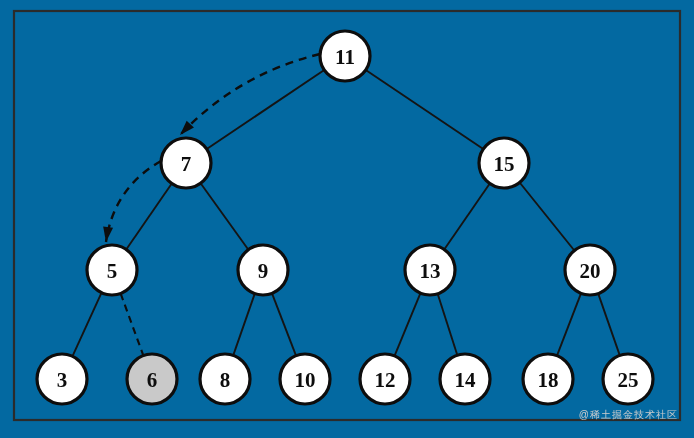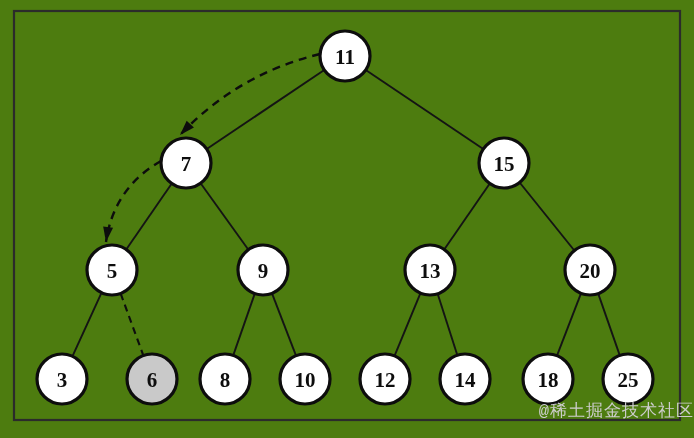--- a/index.html
+++ b/index.html
@@ -10,21 +10,21 @@
   body {
     width: 694px;
     height: 438px;
     font-family: "Liberation Serif", "DejaVu Serif", serif;
     overflow: hidden;
   }
   #canvas-wrap {
     position: relative;
     width: 694px;
     height: 438px;
-    background: #4d7c0f;
+    background: #0369a1;
   }
   #tree-svg {
     position: absolute;
     left: 0;
     top: 0;
     width: 694px;
     height: 438px;
     display: block;
   }
   .node-circle {
@@ -65,24 +65,24 @@
     fill: #0d0d0d;
     stroke: none;
   }
   .frame-rect {
     fill: none;
     stroke: #2b2b2b;
     stroke-width: 2.2;
   }
   .watermark-text {
     position: absolute;
-    right: 0;
+    right: 16px;
     bottom: 16px;
-    font-family: Liberation Mono, monospace;
-    font-size: 17px;
+    font-family: Liberation Sans, sans-serif;
+    font-size: 10px;
     color: #cdcdcd;
     letter-spacing: 1px;
     white-space: nowrap;
     user-select: none;
   }
 </style>
 </head>
 <body>
 
 <div id="canvas-wrap">

